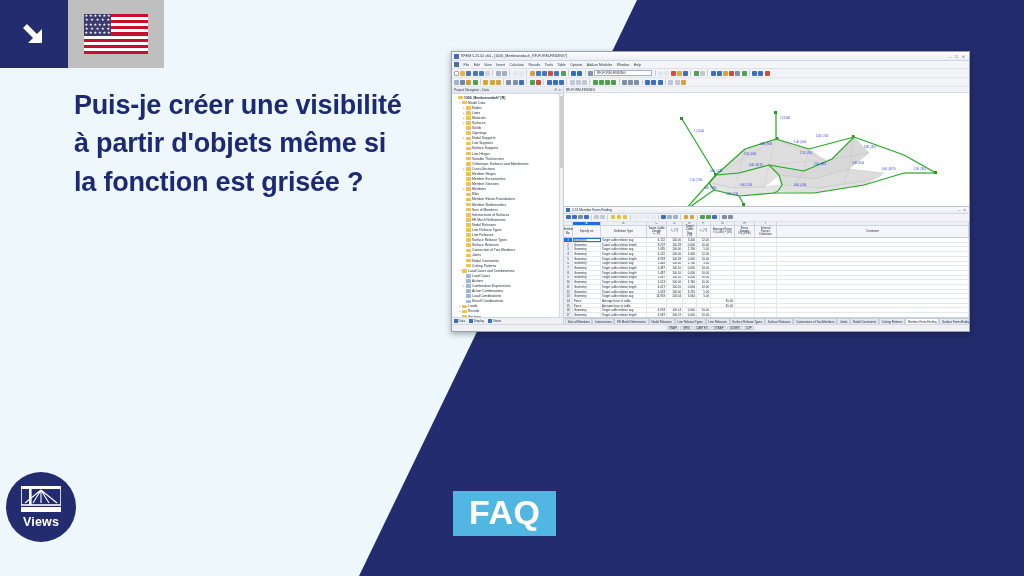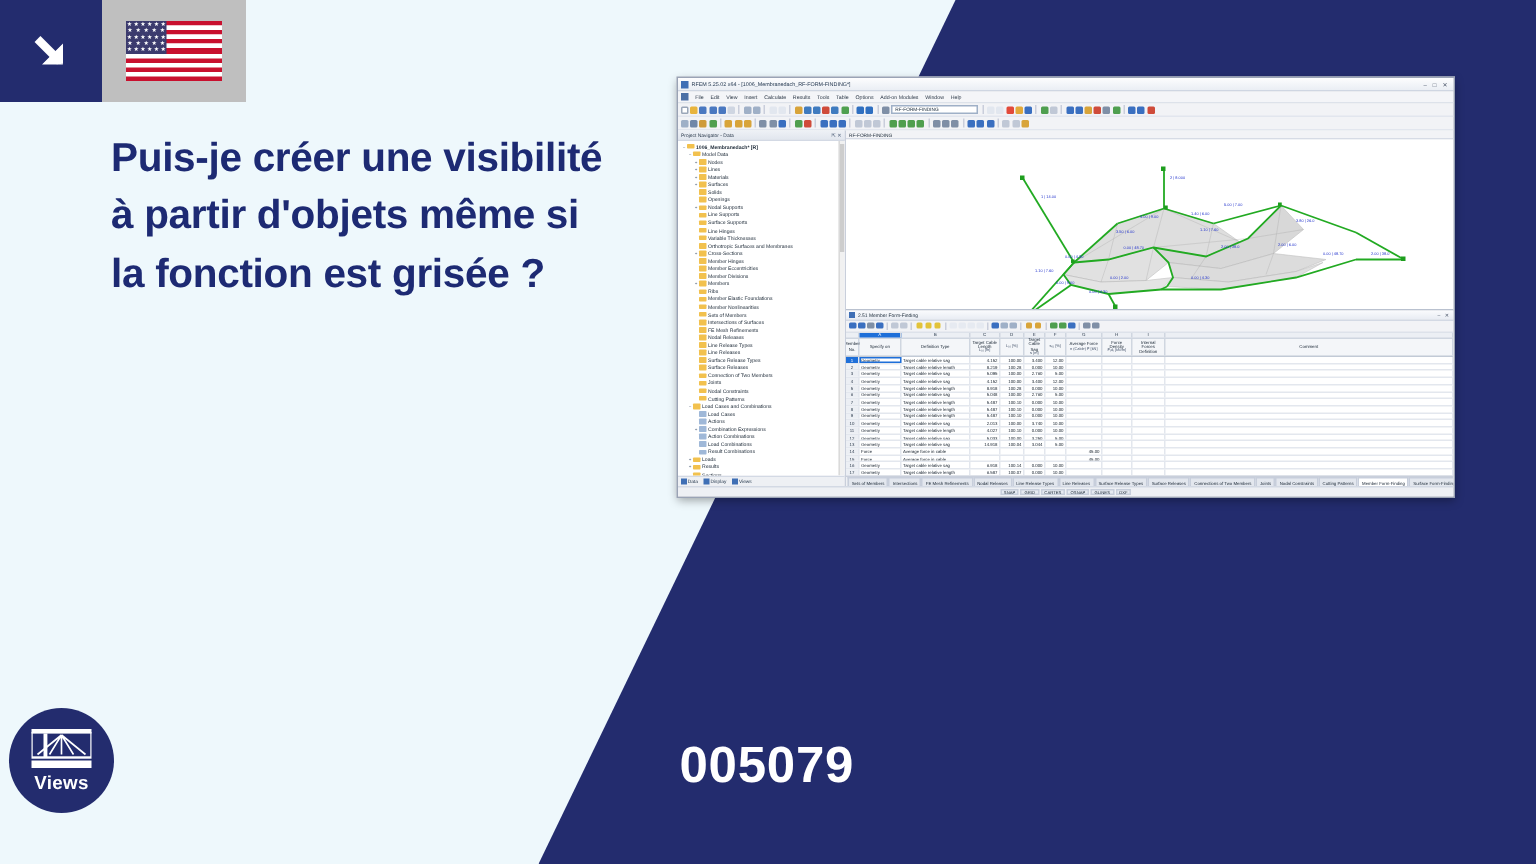--- a/index.html
+++ b/index.html
@@ -291,21 +291,21 @@
     <svg width="40" height="22" viewBox="0 0 40 22">
       <rect x="0" y="0" width="40" height="17" fill="none" stroke="#ffffff" stroke-width="1.6"></rect>
       <path d="M20 2 L4 15 M20 2 L12 15 M20 2 L20 15 M20 2 L28 15 M20 2 L36 15" stroke="#ffffff" stroke-width="1.1" fill="none"></path>
       <rect x="8" y="1" width="2.6" height="16" fill="#ffffff"></rect>
     </svg>
   </div>
   <div class="name">Views</div>
 </div>
 
 <div class="faq-wrap">
-  <div class="faq-num">005079</div>
+  <div class="faq-badge">FAQ</div>
 </div>
 
 <div class="app-window">
 
   <div class="title-bar">
     <span class="ico"></span>
     <span class="t">RFEM 5.25.02 x64 - [1006_Membranedach_RF-FORM-FINDING*]</span>
     <span class="wbtns">
       <span>–</span>
       <span>□</span>

